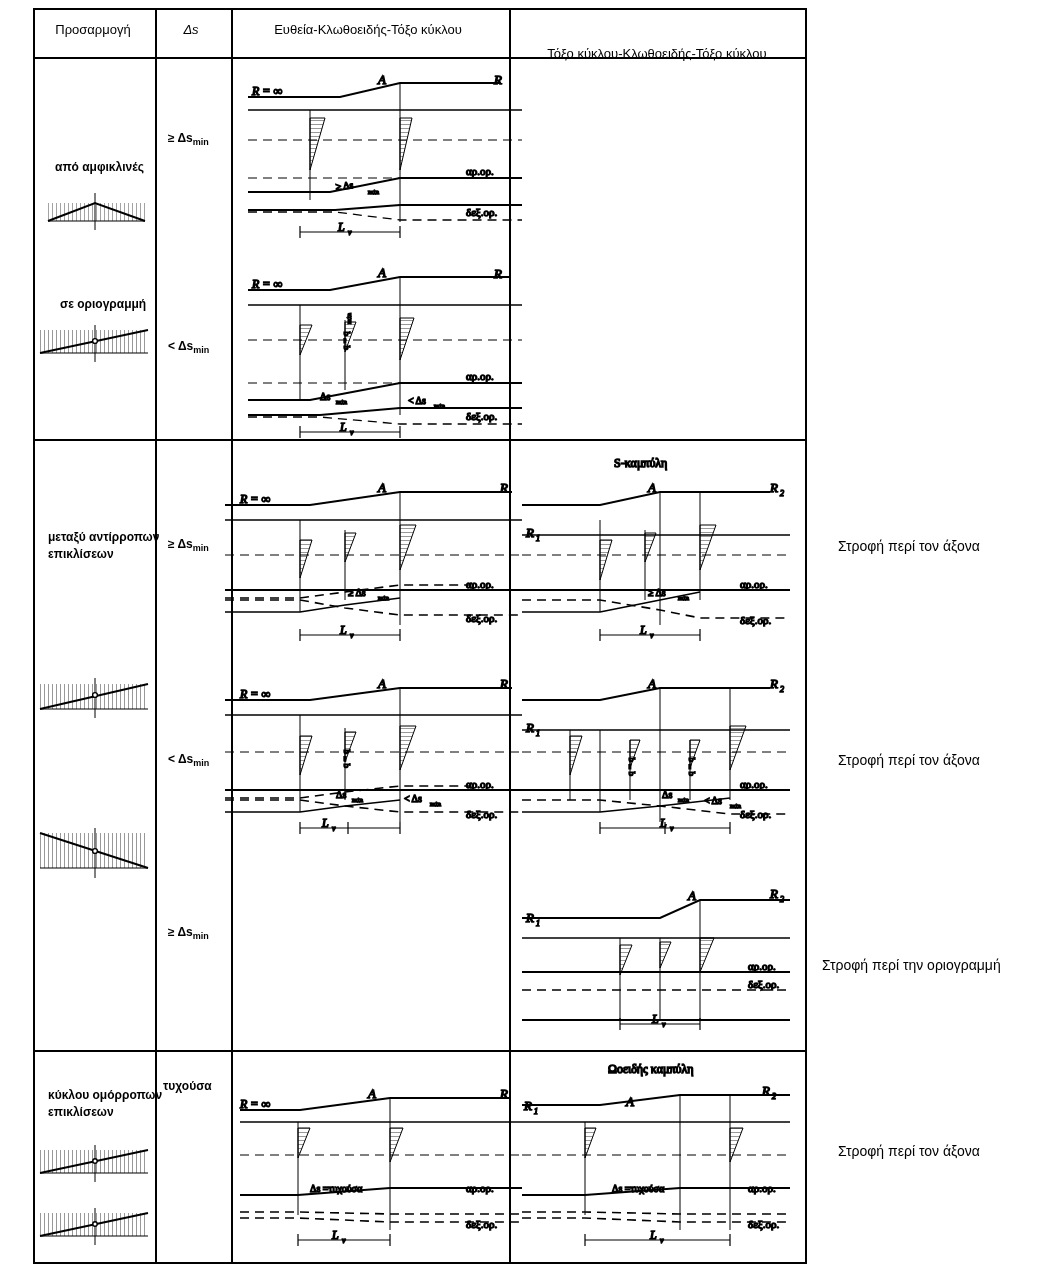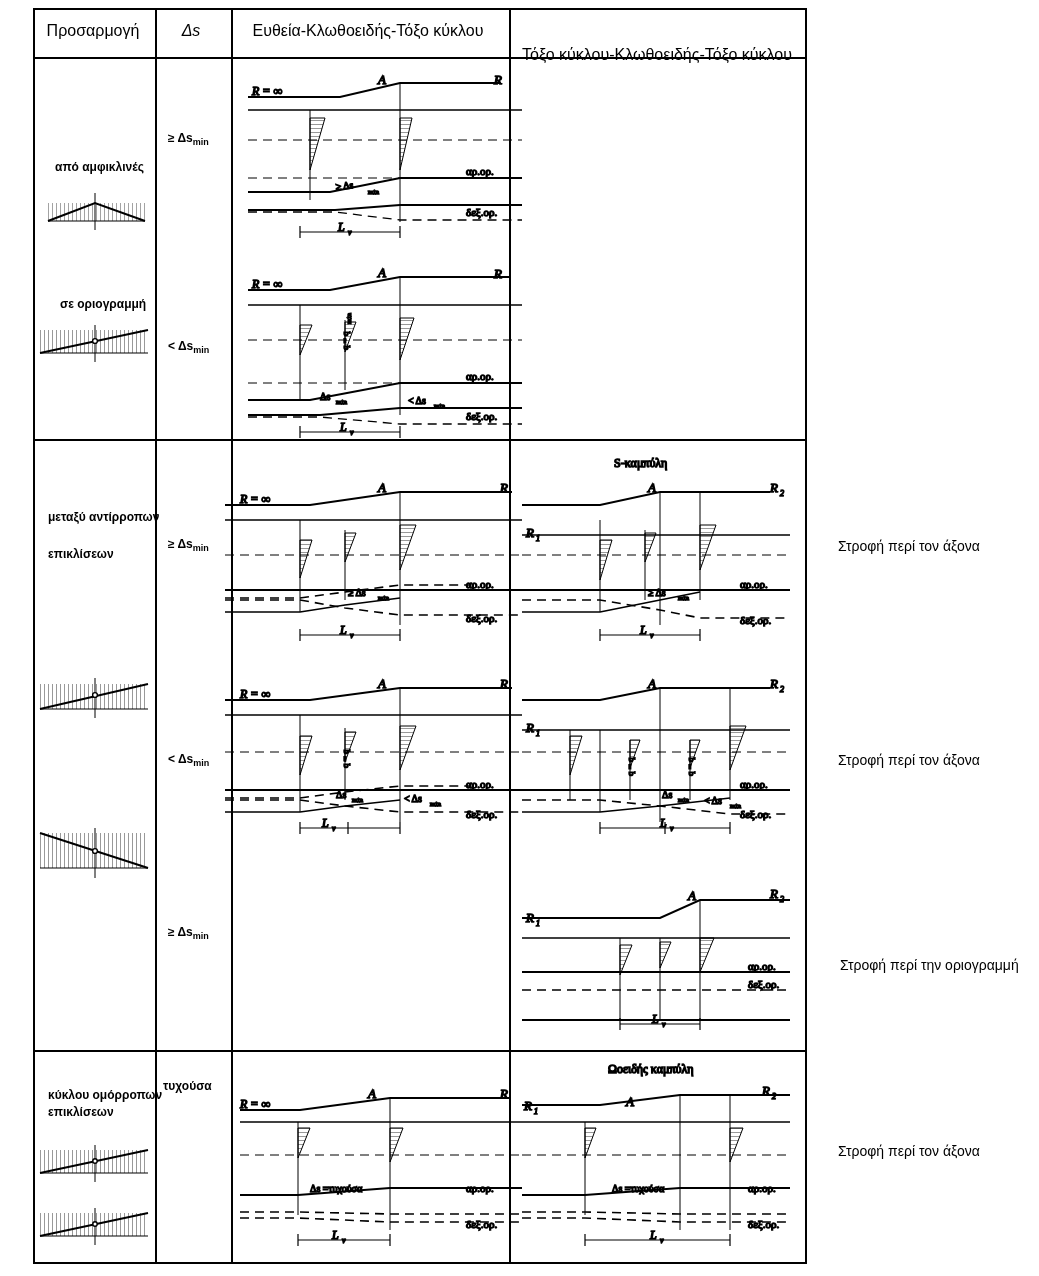--- a/index.html
+++ b/index.html
@@ -4,21 +4,21 @@
 <style>
   html,body{margin:0;padding:0;background:#ffffff;}
   body{font-family:"Liberation Sans", sans-serif;color:#000;}
   #page{position:relative;width:1039px;height:1276px;overflow:hidden;background:#fff;}
 
   
   .tbl{position:absolute;left:33px;top:8px;width:774px;height:1256px;border:2px solid #000;box-sizing:border-box;}
   .vline{position:absolute;top:0;bottom:0;width:2px;background:#000;}
   .hline{position:absolute;left:0;right:0;height:2px;background:#000;}
 
-  .hdr{position:absolute;text-align:center;font-size:16px;top:22px;}
+  .hdr{position:absolute;text-align:center;font-size:13px;top:22px;}
   .lbl{position:absolute;font-size:12px;line-height:15px;font-weight:bold;}
   .xs{font-size:9px;}
 
   .right-note{position:absolute;font-size:14px;color:#000;}
 
   
   .layer{position:absolute;left:0;top:0;width:1039px;height:1276px;}
   svg{overflow:visible;}
   text{font-family:"Liberation Serif", serif;}
 </style>
@@ -38,35 +38,35 @@
     <div class="hline" style="top:1040px;"></div>
   </div>
 
   <div class="hdr" style="left:33px;width:120px;">Προσαρμογή</div>
   <div class="hdr" style="left:153px;width:76px;font-style:italic;"><span>Δs</span></div>
   <div class="hdr" style="left:229px;width:278px;">Ευθεία-Κλωθοειδής-Τόξο κύκλου</div>
   <div class="hdr" style="left:507px;width:300px;margin-top:24px;">Τόξο κύκλου-Κλωθοειδής-Τόξο κύκλου</div>
 
   <div class="lbl" style="left:55px;top:160px;text-align:right;">από αμφικλινές</div>
   <div class="lbl" style="left:60px;top:297px;">σε οριογραμμή</div>
-  <div class="lbl" style="left:48px;top:510px;">μεταξύ αντίρροπων</div>
+  <div class="lbl" style="left:48px;top:530px;">μεταξύ αντίρροπων</div>
   <div class="lbl" style="left:48px;top:547px;">επικλίσεων</div>
   <div class="lbl" style="left:48px;top:1088px;">κύκλου ομόρροπων</div>
   <div class="lbl" style="left:48px;top:1105px;">επικλίσεων</div>
 
   <div class="lbl" style="left:168px;top:131px;"><span>≥ Δs</span><sub class="xs">min</sub></div>
   <div class="lbl" style="left:168px;top:339px;"><span>&lt; Δs</span><sub class="xs">min</sub></div>
   <div class="lbl" style="left:168px;top:537px;"><span>≥ Δs</span><sub class="xs">min</sub></div>
   <div class="lbl" style="left:168px;top:752px;"><span>&lt; Δs</span><sub class="xs">min</sub></div>
   <div class="lbl" style="left:168px;top:925px;"><span>≥ Δs</span><sub class="xs">min</sub></div>
   <div class="lbl" style="left:163px;top:1079px;">τυχούσα</div>
 
   <div class="right-note" style="left:838px;top:538px;">Στροφή περί τον άξονα</div>
   <div class="right-note" style="left:838px;top:752px;">Στροφή περί τον άξονα</div>
-  <div class="right-note" style="left:840px;top:957px;text-align:center;">Στροφή  περί την οριογραμμή</div>
+  <div class="right-note" style="left:822px;top:957px;text-align:center;">Στροφή  περί την οριογραμμή</div>
   <div class="right-note" style="left:838px;top:1143px;">Στροφή περί τον άξονα</div>
 
   <svg class="layer" viewBox="0 0 1039 1276">
     <defs>
       <pattern id="hatchV" width="4" height="4" patternUnits="userSpaceOnUse">
         <path d="M0,0 L0,4" stroke="#000" stroke-width="0.8"></path>
       </pattern>
       <pattern id="hatchH" width="4" height="4" patternUnits="userSpaceOnUse">
         <path d="M0,0 L4,0" stroke="#000" stroke-width="0.8"></path>
       </pattern>

